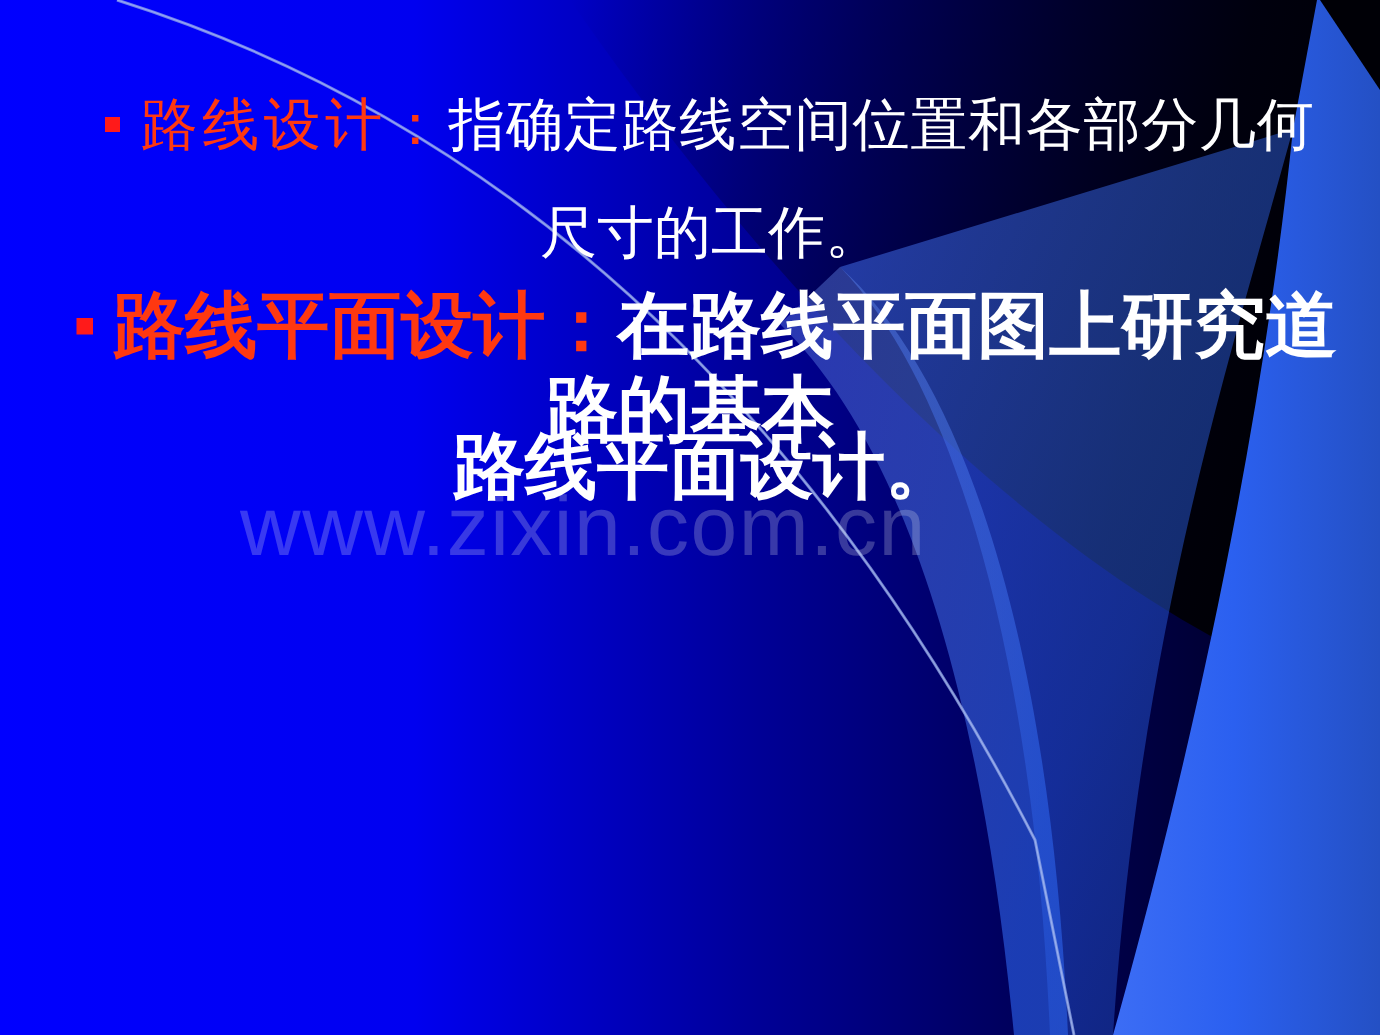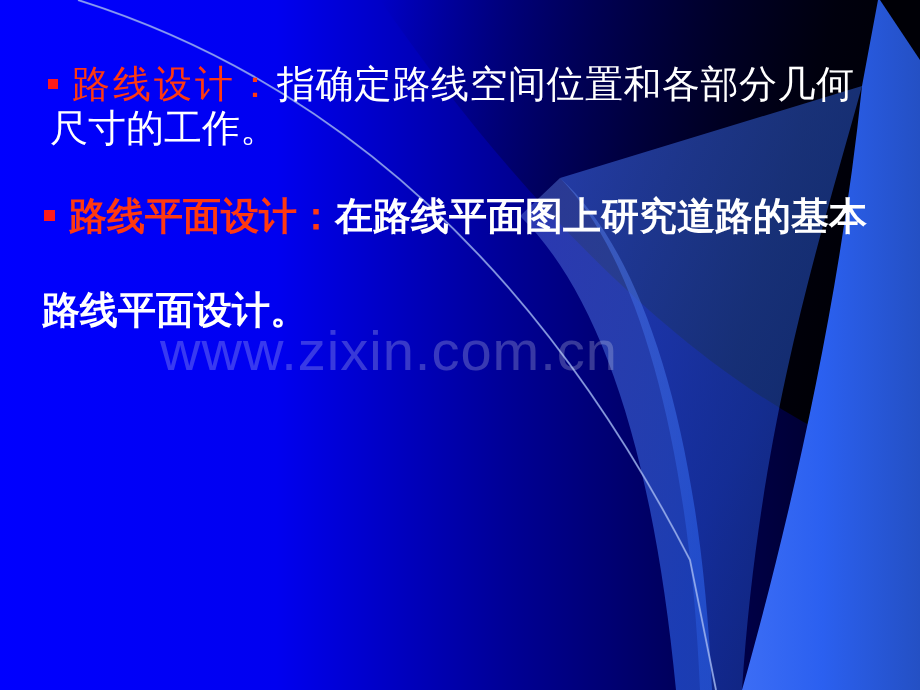--- a/index.html
+++ b/index.html
@@ -37,20 +37,21 @@
     pointer-events: none;
     z-index: 5;
   }
   #content {
     position: absolute;
     left: 0;
     top: 0;
     width: 920px;
     height: 590px;
     z-index: 10;
+    text-align: center;
   }
   .bullet-block {
     position: absolute;
     left: 22px;
     width: 876px;
     color: #ffffff;
   }
   .bullet-line {
     display: block;
     line-height: 1.16;
@@ -72,26 +73,26 @@
   #block-1 {
     top: 62px;
     font-family: "Liberation Sans", sans-serif;
     font-size: 38px;
     font-weight: normal;
     letter-spacing: 0px;
   }
   #block-1 .term { letter-spacing: 3px; }
   #block-1 .marker { width: 10px; height: 10px; margin-left: 26px; margin-right: 14px; }
   #block-1 .rest { letter-spacing: 0.5px; }
-  #block-1 .cont { padding-left: 28px; display: block; }
+  #block-1 .cont { padding-left: 28px; display: block; margin-top: 28px; }
 
   
   .serif-block {
-    font-family: Liberation Serif, serif;
-    font-size: 38px;
+    font-family: Liberation Mono, monospace;
+    font-size: 48px;
     font-weight: bold;
   }
   .serif-block .marker { width: 11px; height: 11px; margin-left: 22px; margin-right: 14px; vertical-align: 0.2em; }
   .serif-block .cont { padding-left: 20px; display: block; }
   #block-2 { top: 194px; }
   #block-3 { top: 288px; }
   #block-4 { top: 382px; }
 </style>
 </head>
 <body>

